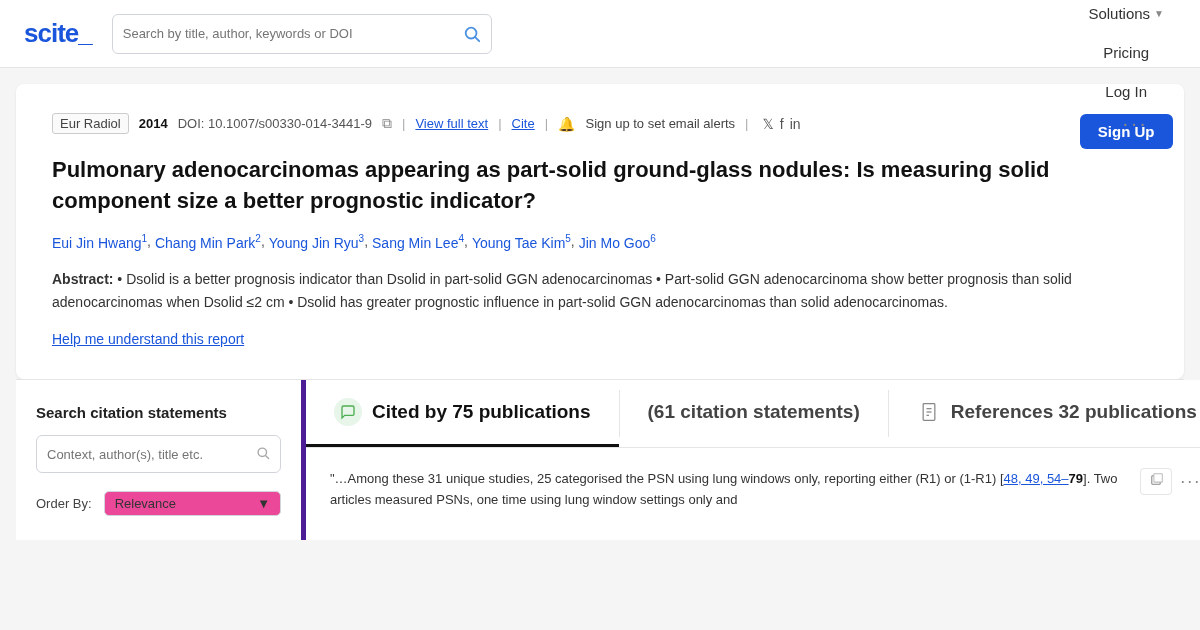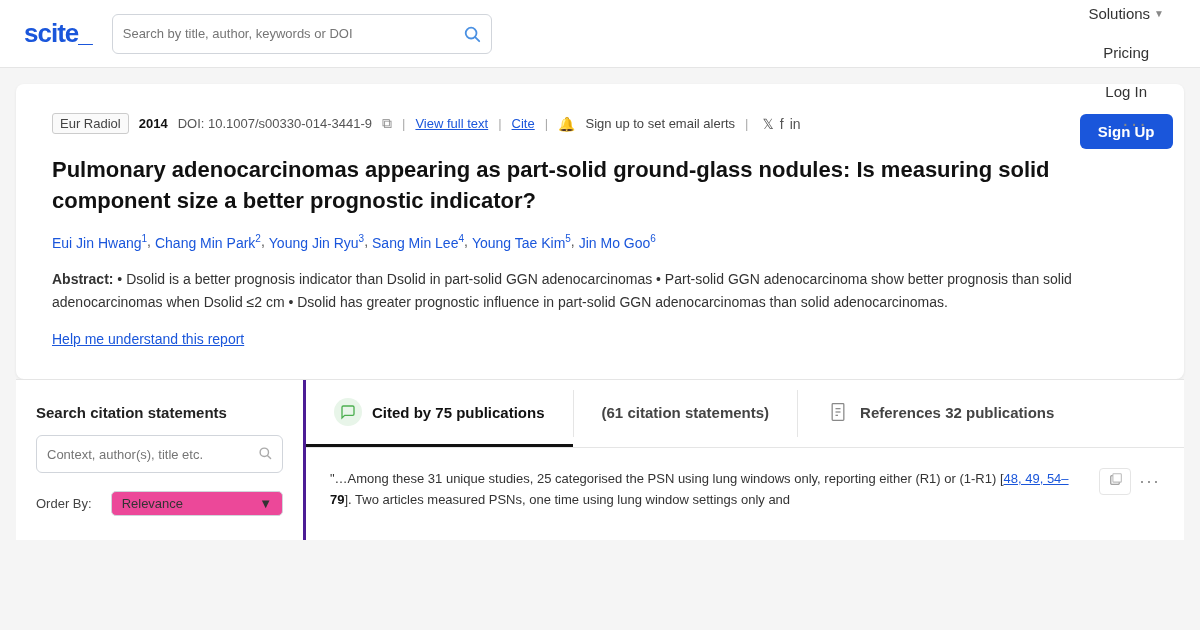--- a/index.html
+++ b/index.html
@@ -190,21 +190,21 @@
       margin: 0 16px;
       background: #f9f9f9;
       border-top: 1px solid #e5e5e5;
     }
 
     
     .sidebar {
       width: 290px;
       flex-shrink: 0;
       background: #fff;
-      border-right: 3px solid #4c1d95;
+      border-right: 5px solid #4c1d95;
       padding: 24px 20px;
     }
     .sidebar-title {
       font-size: 15px;
       font-weight: 600;
       color: #222;
       margin-bottom: 14px;
     }
     .search-citation-input {
       display: flex;
@@ -222,21 +222,21 @@
       outline: none;
       font-size: 13px;
       color: #aaa;
       width: 100%;
       background: transparent;
     }
     .search-sm-icon { color: #aaa; font-size: 14px; }
     .order-by-row {
       display: flex;
       align-items: center;
-      gap: 19px;
+      gap: 12px;
       font-size: 13px;
       color: #444;
     }
     .order-by-select {
       display: flex;
       align-items: center;
       border: 1px solid #d1d5db;
       border-radius: 5px;
       padding: 4px 10px;
       background: #ec4899;
@@ -254,21 +254,21 @@
     }
     .citation-tabs {
       display: flex;
       border-bottom: 1px solid #e5e5e5;
       background: #fff;
     }
     .citation-tab {
       display: flex;
       align-items: center;
       padding: 18px 28px;
-      font-size: 15px;
+      font-size: 19px;
       font-weight: 600;
       color: #444;
       cursor: pointer;
       gap: 10px;
       border-bottom: 3px solid transparent;
       white-space: nowrap;
     }
     .citation-tab.active {
       color: #111;
       border-bottom: 3px solid #111;

